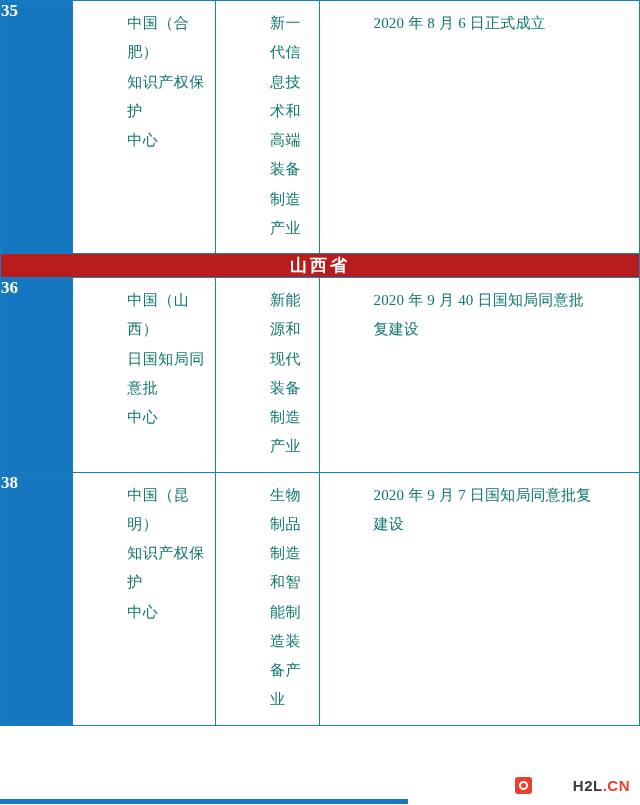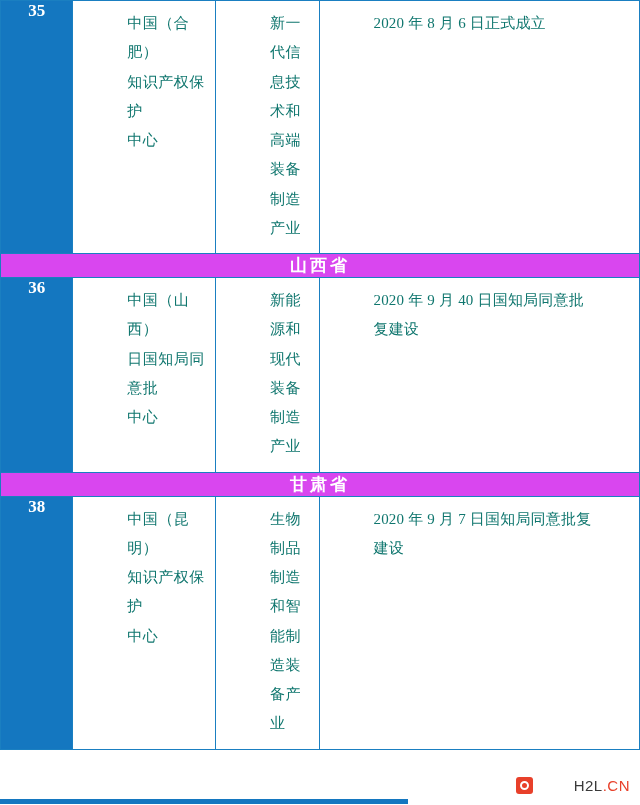--- a/index.html
+++ b/index.html
@@ -34,21 +34,20 @@
   .col-num   { width: 72px; }
   .col-name  { width: 142px; }
   .col-ind   { width: 104px; }
   .col-note  { width: 318px; }
 
   .num-cell {
     background: #1477c0;
     color: #ffffff;
     font-weight: bold;
     font-size: 17px;
-    text-align: center;
     vertical-align: middle;
     font-family: "Liberation Serif", "DejaVu Serif", serif;
   }
   .num-cell .numtext {
     display: block;
   }
   .cell-text {
     padding: 8px 10px 10px 10px;
     font-size: 15px;
     line-height: 1.95;
@@ -58,21 +57,21 @@
     word-break: break-all;
     margin-left: 44px;
   }
   .cell-text.wide {
     padding-left: 9px;
     padding-right: 4px;
     letter-spacing: 0.2px;
     word-break: normal;
   }
   .province-row td {
-    background: #d946ef;
+    background: #b91c1c;
     color: #ffffff;
     text-align: center;
     font-weight: bold;
     font-size: 17px;
     letter-spacing: 3px;
     padding: 8px 0 9px 0;
     vertical-align: middle;
   }
   
   .bottom-strip {
@@ -114,21 +113,21 @@
     left: 4px;
     top: 4px;
     width: 9px;
     height: 9px;
     border: 2px solid #ffffff;
     border-radius: 50%;
     box-sizing: border-box;
   }
   .watermark .wm-text {
     font-size: 15px;
-    font-weight: normal;
+    font-weight: bold;
     color: #3a3a3a;
     letter-spacing: 0.5px;
     margin-left: 36px;
   }
   .watermark .wm-text .cn {
     color: #e8402a;
   }
 </style>
 </head>
 <body>
@@ -181,23 +180,20 @@
           <div class="cell-text">新能源和
 现代装备
 制造产业</div>
         </td>
         <td>
           <div class="cell-text wide">2020 年 9 月 40 日国知局同意批
 复建设</div>
         </td>
       </tr>
 
-      <tr class="province-row">
-        <td colspan="4">甘肃省</td>
-      </tr>
 
 
 
       <tr>
         <td class="num-cell">
           <span class="numtext">38</span>
         </td>
         <td>
           <div class="cell-text">中国（昆明）
 知识产权保护

